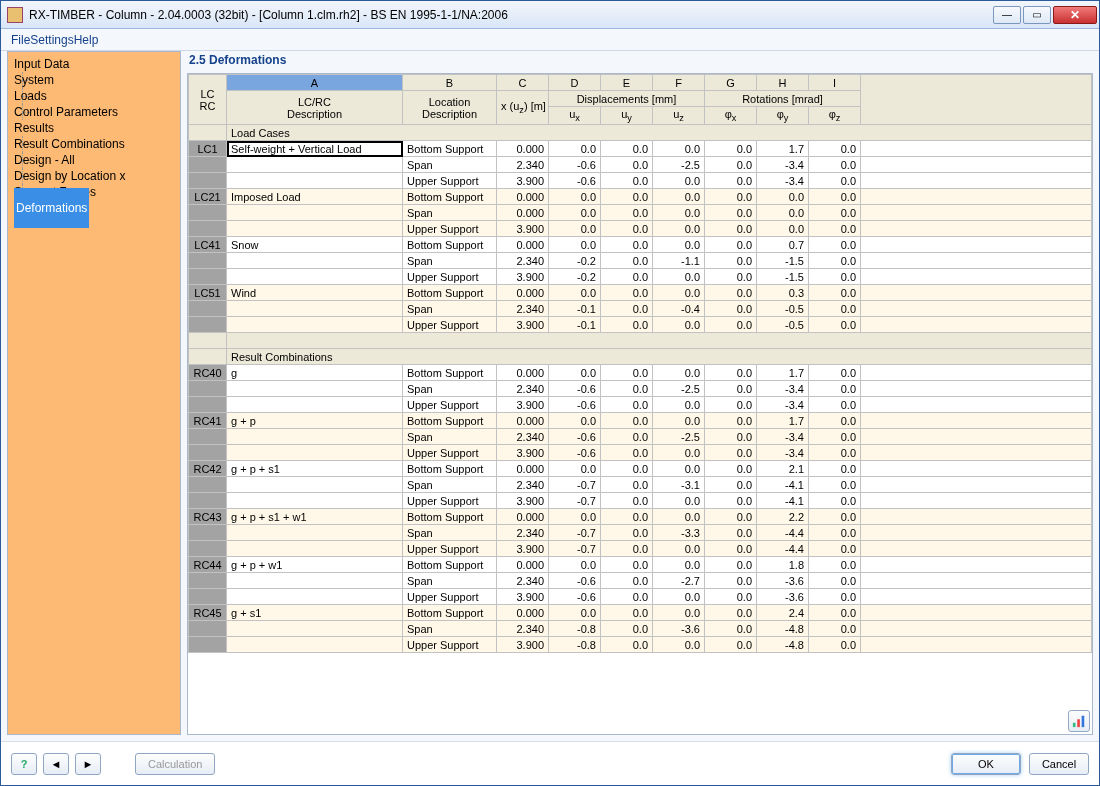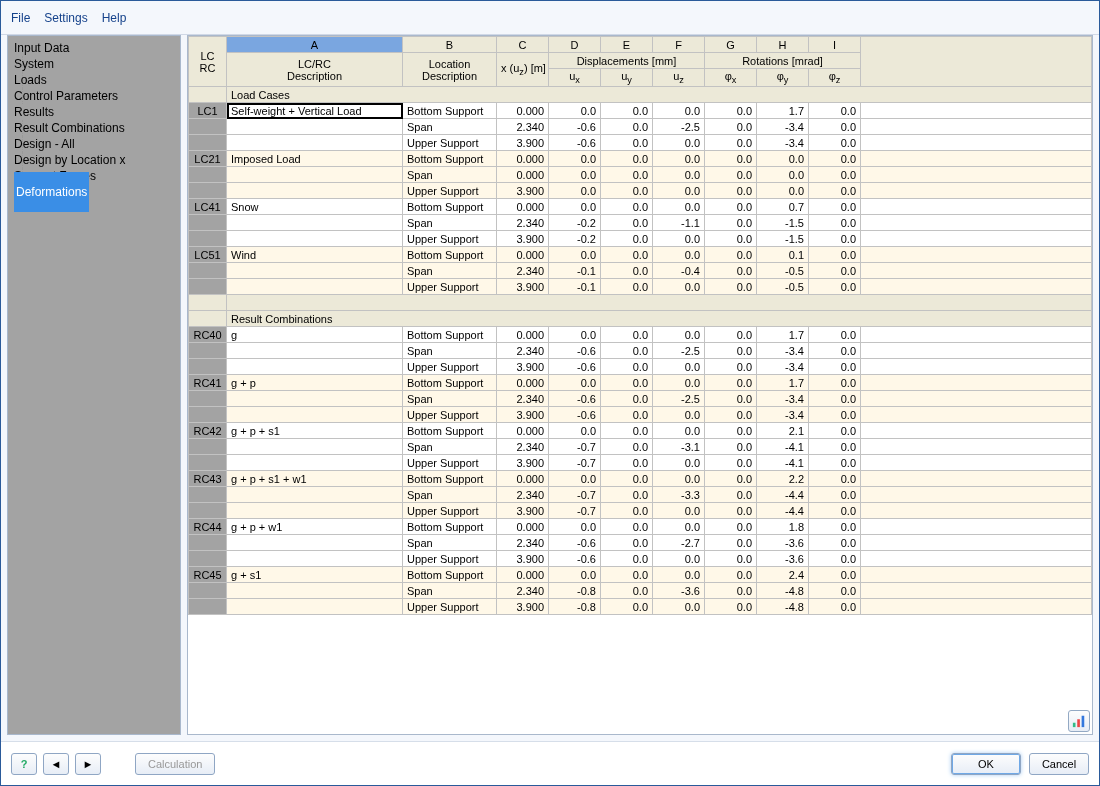--- a/index.html
+++ b/index.html
@@ -4,24 +4,24 @@
 <style>
   * { box-sizing: border-box; }
   html, body { margin: 0; padding: 0; font-family: "Segoe UI", Tahoma, sans-serif; font-size: 12px; background: #d6dff0; }
   .window { width: 1100px; height: 786px; background: #fff; border: 1px solid #2a5a9a; display: flex; flex-direction: column; box-shadow: 0 0 6px rgba(0,0,0,.3); }
   .titlebar { height: 28px; background: linear-gradient(#f2f6fc,#d9e6f7); display:flex; align-items:center; padding:0 2px 0 6px; border-bottom:1px solid #9db8dc;}
   .titlebar .icon { width:16px; height:16px; background:#e8c070; border:1px solid #946; margin-right:6px;}
   .titlebar-text { flex:1; color:#000; }
   .winbtns { display:flex; gap:2px;}
   .winbtn { width:28px; height:18px; border:1px solid #7a97be; border-radius:2px; background:linear-gradient(#f6f9fd,#dfe9f6); display:flex; align-items:center; justify-content:center; font-size:10px;}
   .winbtn.close { width:44px; background:linear-gradient(#f07a7a,#c93030); color:#fff; border-color:#8a1a1a; font-weight:bold; font-size:12px;}
-  .menubar { height:34px; display:flex; align-items:center; gap:14px; padding:0 10px; border-bottom:1px solid #d0d8e6; background:#f4f7fc;}
+  .menubar { height:22px; display:flex; align-items:center; padding:0 10px; border-bottom:1px solid #d0d8e6; background:#f4f7fc;}
   .menubar span { color:#15428b; }
   .body { flex:1; display:flex; border:6px solid #f4f7fc; border-top:none; background:#f4f7fc; gap:6px; padding-bottom:0;}
-  .sidebar { width:174px; background:#a3a3a3; border:1px solid #a9b8cc; padding:4px 4px; overflow:auto;}
+  .sidebar { width:174px; background:#fdba74; border:1px solid #a9b8cc; padding:4px 4px; overflow:auto;}
   .tree-root { color:#000; }
   .tree-root > div { padding:1px 2px; white-space:nowrap; }
   .tree-child { padding:1px 2px 1px 22px; white-space:nowrap; position:relative;}
   .tree-child::before { content:""; position:absolute; left:10px; top:0; bottom:0; border-left:1px dotted #999;}
   .tree-child .dot::before { content:""; position:absolute; left:10px; top:50%; width:8px; border-top:1px dotted #999;}
   .tree-child span.label { position:relative; }
   .tree-child.selected span.label { background:#3a8ee6; color:#fff; padding:13px 2px;}
   .mainpanel { flex:1; display:flex; flex-direction:column; background:#f4f7fc;}
   .panelheader { color:#15428b; font-weight:bold; padding:2px 2px 6px 2px;}
   .gridwrap { flex:1; background:#fff; border:1px solid #a9b8cc; display:flex; flex-direction:column; overflow:hidden;}
@@ -54,20 +54,29 @@
   .spacer { flex:1;}
   .smallgap { width:18px;}
   .footer-left { display:flex; gap:6px;}
   .footer-mid { display:flex; gap:10px;}
 </style>
 </head>
 <body>
 
 <div class="window">
 
+  <div class="titlebar">
+    <div class="icon"></div>
+    <div class="titlebar-text">RX-TIMBER - Column - 2.04.0003 (32bit) - [Column 1.clm.rh2] - BS EN 1995-1-1/NA:2006</div>
+    <div class="winbtns">
+      <div class="winbtn">—</div>
+      <div class="winbtn">▭</div>
+      <div class="winbtn close">✕</div>
+    </div>
+  </div>
 
   <div class="menubar">
     <span>File</span>
     <span>Settings</span>
     <span>Help</span>
   </div>
 
   <div class="body">
     <div class="sidebar">
       <div class="tree-root">
@@ -78,20 +87,21 @@
         <div>Results</div>
         <div class="tree-child"><span class="dot"></span><span class="label">Result Combinations</span></div>
         <div class="tree-child"><span class="dot"></span><span class="label">Design - All</span></div>
         <div class="tree-child"><span class="dot"></span><span class="label">Design by Location x</span></div>
         <div class="tree-child"><span class="dot"></span><span class="label">Support Forces</span></div>
         <div class="tree-child selected"><span class="dot"></span><span class="label">Deformations</span></div>
       </div>
     </div>
 
     <div class="mainpanel">
+      <div class="panelheader">2.5 Deformations</div>
       <div class="gridwrap">
         <div class="grid-scroll">
           <table class="grid" id="grid">
             <colgroup>
               <col class="col-lc">
                 <col class="col-a">
                 <col class="col-b">
                 <col class="col-c">
               <col class="col-d">
                 <col class="col-e">
@@ -258,21 +268,21 @@
                 </tr>
                 <tr class="alt1">
                   <td class="rownum">LC51</td>
                   <td class="cell desc">Wind</td>
                   <td class="cell desc">Bottom Support</td>
                   <td class="cell num">0.000</td>
                   <td class="cell num">0.0</td>
                   <td class="cell num">0.0</td>
                   <td class="cell num">0.0</td>
                   <td class="cell num">0.0</td>
-                  <td class="cell num">0.1</td>
+                  <td class="cell num">0.3</td>
                   <td class="cell num">0.0</td>
                   <td class="cell"></td>
                 </tr>
                 <tr class="alt1">
                   <td class="rownum"></td>
                   <td class="cell desc"></td>
                   <td class="cell desc">Span</td>
                   <td class="cell num">2.340</td>
                   <td class="cell num">-0.1</td>
                   <td class="cell num">0.0</td>

